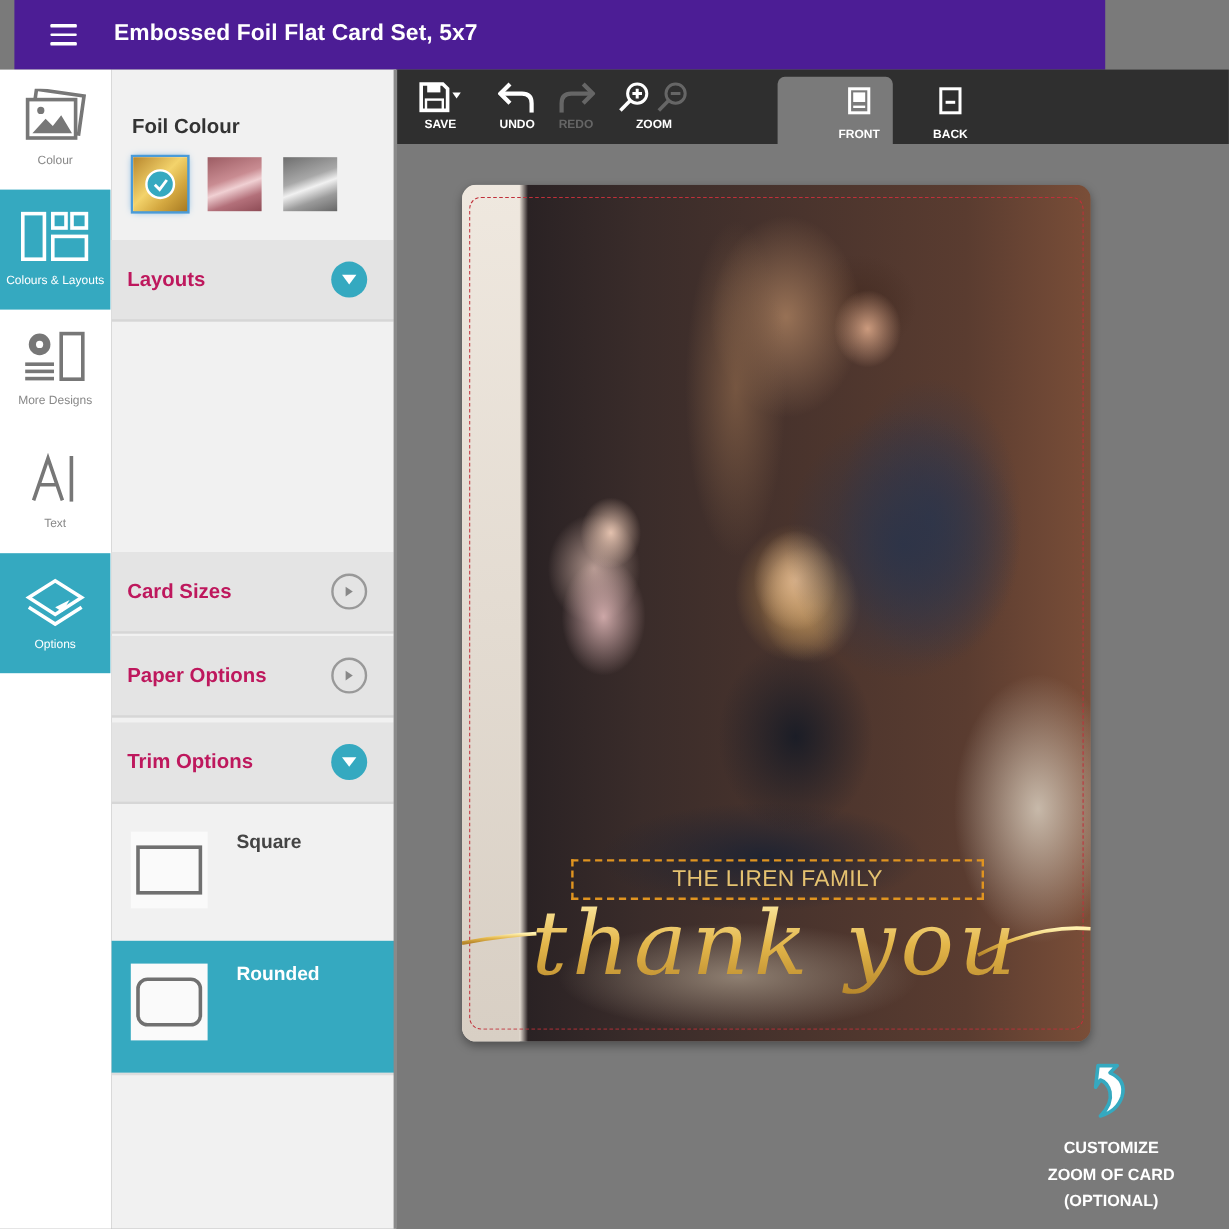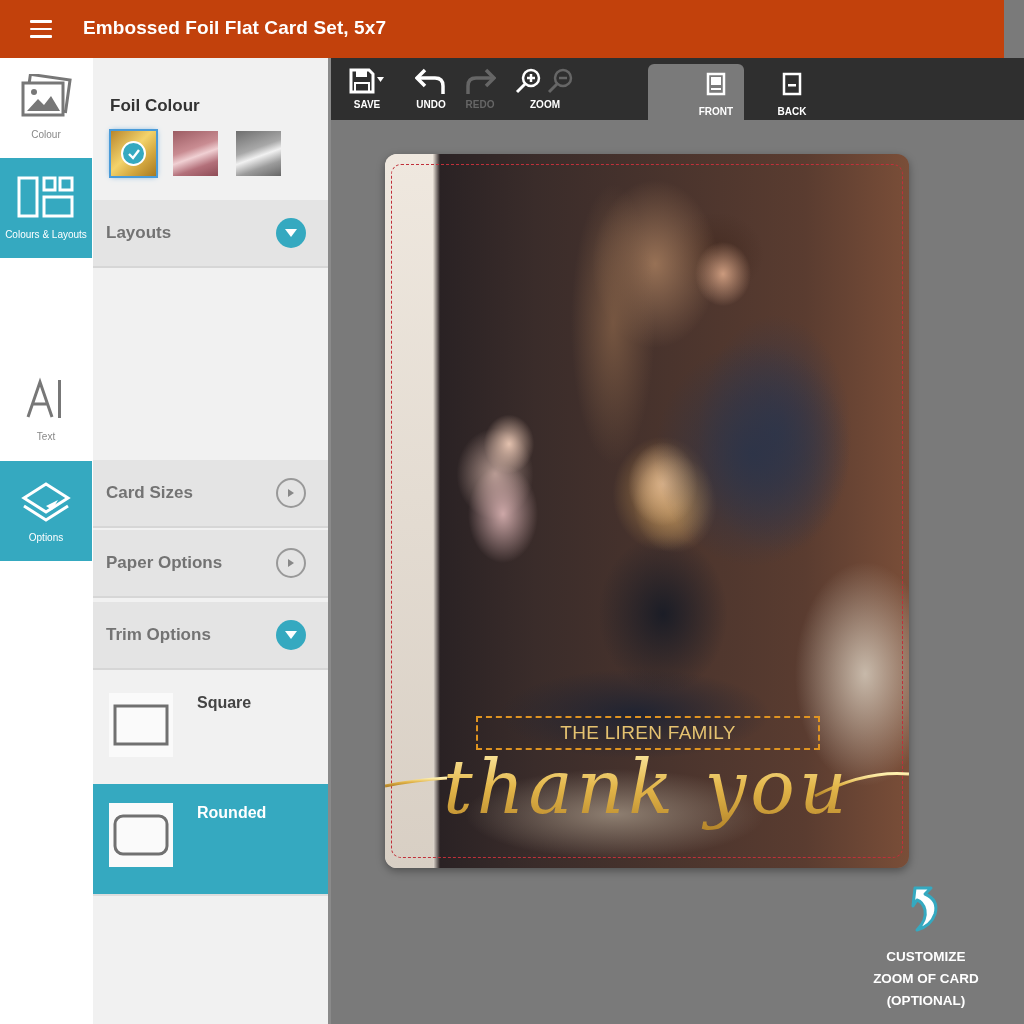--- a/index.html
+++ b/index.html
@@ -1,19 +1,19 @@
 <!DOCTYPE html>
 <html><head>
 <meta charset="utf-8">
 <style>
   * { box-sizing: border-box; margin: 0; padding: 0; }
   html, body { width: 1024px; height: 1024px; overflow: hidden; background: #7a7a7a; font-family: "Liberation Sans", sans-serif; }
 
   
-  .topbar { position: absolute; left: 0; top: 0; width: 1004px; height: 58px; background: #c2410c; }
+  .topbar { position: absolute; left: 12px; top: 0; width: 909px; height: 58px; background: #4c1d95; }
   .hamburger { position: absolute; left: 30px; top: 20px; width: 22px; height: 18px; cursor: pointer; }
   .hamburger span { display: block; width: 22px; height: 2.5px; background: #fff; margin-bottom: 5px; border-radius: 1px; }
   .app-title { position: absolute; left: 83px; top: 17px; color: #fff; font-size: 19px; font-weight: bold; letter-spacing: 0.1px; }
   .brand { position: absolute; left: 645px; top: 13px; height: 32px; display: flex; align-items: center; }
   .brand-name { color: #fff; font-size: 26px; margin-left: 6px; }
 
   
   .rail { position: absolute; left: 0; top: 58px; width: 93px; height: 966px; background: #fff; }
   .rail-item { position: absolute; left: 0; width: 92px; height: 100px; display: flex; flex-direction: column; align-items: center; cursor: pointer; }
   .rail-item .ico { margin-top: 14px; height: 50px; display: flex; align-items: center; justify-content: center; }
@@ -25,21 +25,21 @@
   .panel { position: absolute; left: 93px; top: 58px; width: 237px; height: 966px; background: #f1f1f1; }
   .panel-edge { position: absolute; left: 328px; top: 58px; width: 3px; height: 966px; background: #8a8a8a; }
   .foil-label { position: absolute; left: 17px; top: 38px; font-size: 17px; color: #333; font-weight: bold; }
   .swatch { position: absolute; top: 73px; width: 45px; height: 45px; cursor: pointer; }
   .swatch.gold { left: 18px; background: linear-gradient(135deg,#b8872e 0%,#f3d36b 45%,#d4a840 70%,#a77a22 100%); box-shadow: 0 0 0 2px #4a9bd8, 0 0 6px #4a9bd8; }
   .swatch.rose { left: 80px; background: linear-gradient(160deg,#9c5c63 0%,#c98c92 40%,#f0d0d3 55%,#b3707a 75%,#8e4c56 100%); }
   .swatch.silver { left: 143px; background: linear-gradient(160deg,#6e6e6e 0%,#a8a8a8 40%,#f1f1f1 55%,#9b9b9b 75%,#666 100%); }
   .check { position: absolute; left: 10px; top: 10px; width: 25px; height: 25px; border-radius: 50%; background: #35a9c0; border: 2px solid #fff; display: flex; align-items: center; justify-content: center; }
 
   .section { position: absolute; left: 0; width: 235px; height: 68px; background: #e4e4e4; border-bottom: 2px solid #d6d6d6; cursor: pointer; }
-  .section .stitle { position: absolute; left: 13px; top: 23px; font-size: 17px; color: #737373; font-weight: bold; }
+  .section .stitle { position: absolute; left: 13px; top: 23px; font-size: 17px; color: #be185d; font-weight: bold; }
   .section .expand { position: absolute; right: 22px; top: 18px; width: 30px; height: 30px; border-radius: 50%; background: #35a9c0; display: flex; align-items: center; justify-content: center; }
   .section .arrow-right { position: absolute; right: 22px; top: 18px; width: 30px; height: 30px; border-radius: 50%; border: 2px solid #999; display: flex; align-items: center; justify-content: center; }
 
   .trim-opt { position: absolute; left: 0; width: 237px; height: 110px; cursor: pointer; }
   .trim-opt.selected { background: #35a9c0; }
   .trim-thumb { position: absolute; left: 16px; top: 19px; width: 64px; height: 64px; background: #fafafa; display: flex; align-items: center; justify-content: center; }
   .trim-name { position: absolute; left: 104px; top: 20px; font-size: 16px; font-weight: bold; color: #444; }
   .trim-opt.selected .trim-name { color: #fff; }
 
   
@@ -106,20 +106,33 @@
     <div class="ico">
       <svg width="58" height="42" viewBox="0 0 58 42">
         <rect x="2" y="2" width="18" height="38" fill="none" stroke="#fff" stroke-width="3"></rect>
         <rect x="27" y="2" width="11" height="12" fill="none" stroke="#fff" stroke-width="3"></rect>
         <rect x="43" y="2" width="12" height="12" fill="none" stroke="#fff" stroke-width="3"></rect>
         <rect x="27" y="21" width="28" height="19" fill="none" stroke="#fff" stroke-width="3"></rect>
       </svg>
     </div>
     <div class="lbl">Colours &amp; Layouts</div>
   </div>
+  <div class="rail-item" style="top:200px;">
+    <div class="ico">
+      <svg width="56" height="44" viewBox="0 0 56 44">
+        <circle cx="15" cy="12" r="9" fill="#777"></circle>
+        <circle cx="15" cy="12" r="3" fill="#fff"></circle>
+        <rect x="3" y="27" width="24" height="3" fill="#777"></rect>
+        <rect x="3" y="33" width="24" height="3" fill="#777"></rect>
+        <rect x="3" y="39" width="24" height="3" fill="#777"></rect>
+        <rect x="33" y="3" width="18" height="38" fill="none" stroke="#777" stroke-width="3"></rect>
+      </svg>
+    </div>
+    <div class="lbl">More Designs</div>
+  </div>
   <div class="rail-item" style="top:302px;">
     <div class="ico">
       <svg width="44" height="44" viewBox="0 0 44 44">
         <path d="M4 40 L16 5 L28 40 M9 27 L23 27" fill="none" stroke="#777" stroke-width="3"></path>
         <rect x="34" y="3" width="3" height="38" fill="#777"></rect>
       </svg>
     </div>
     <div class="lbl">Text</div>
   </div>
   <div class="rail-item active" style="top:403px;">

